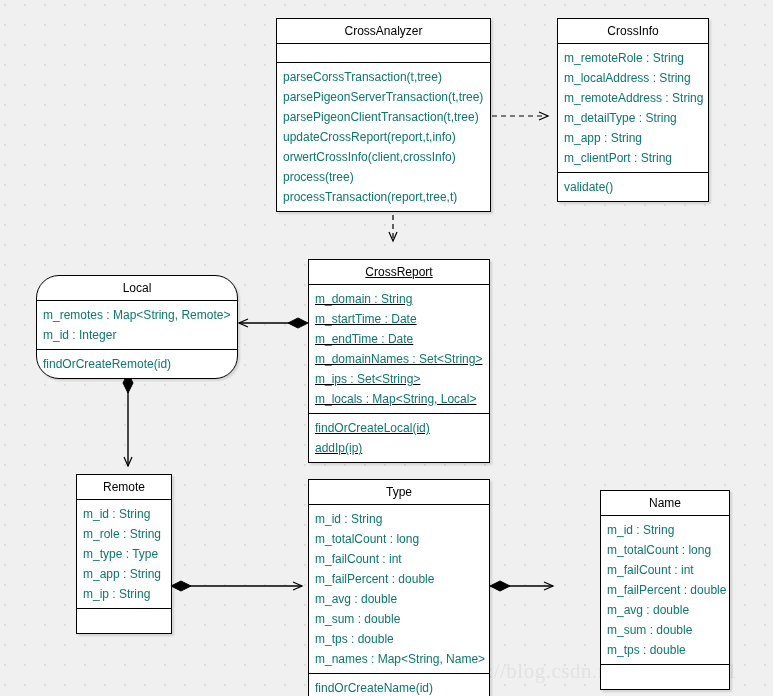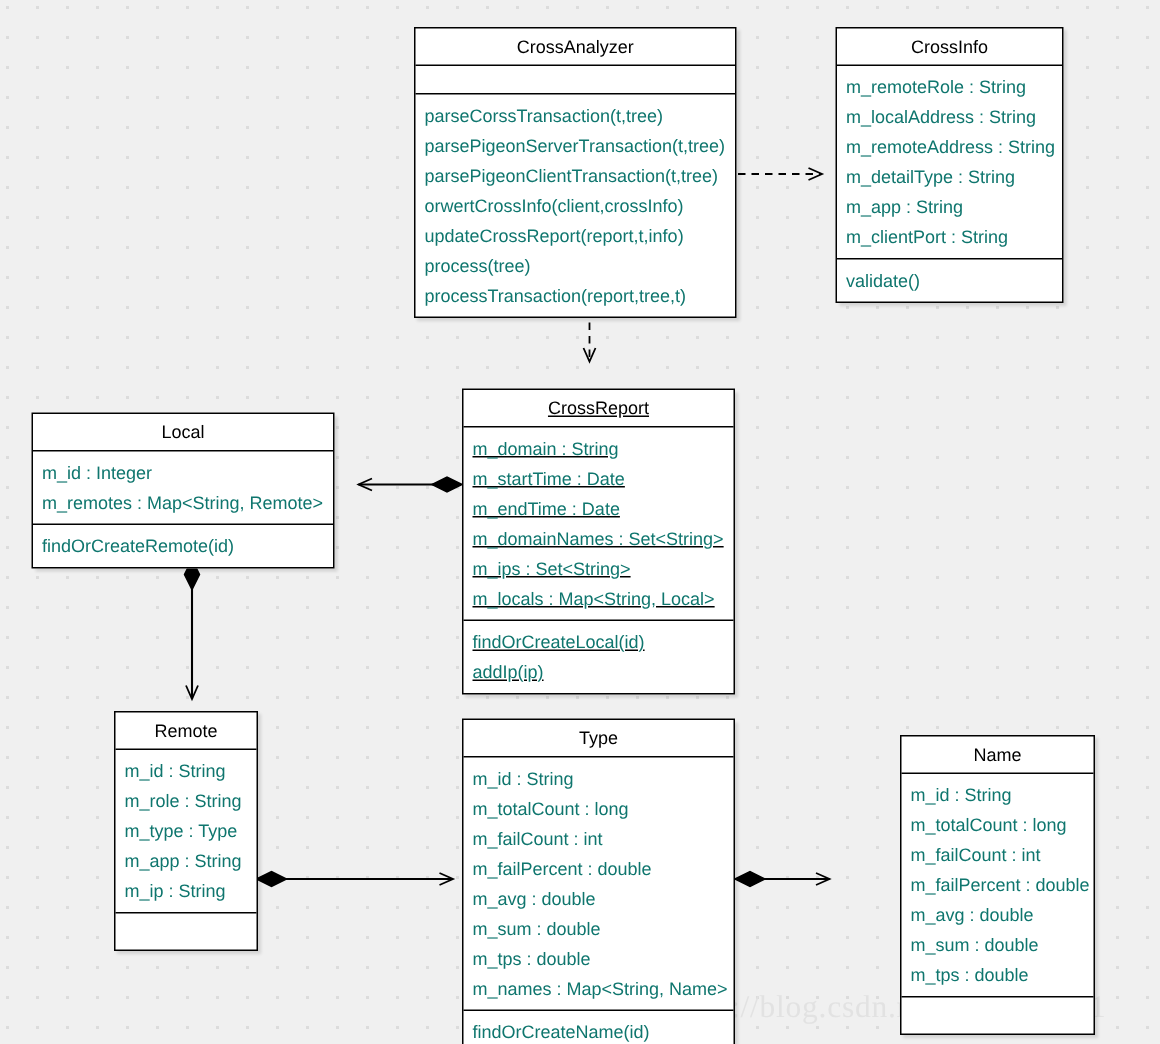--- a/index.html
+++ b/index.html
@@ -124,22 +124,22 @@
     </g>
   </svg>
 
   <div class="uml-class" style="left:276px; top:18px; width:215px;">
     <div class="class-name">CrossAnalyzer</div>
     <div class="compartment empty section-div"></div>
     <div class="compartment section-div">
       <div class="member">parseCorssTransaction(t,tree)</div>
       <div class="member">parsePigeonServerTransaction(t,tree)</div>
       <div class="member">parsePigeonClientTransaction(t,tree)</div>
+      <div class="member">updateCrossReport(report,t,info)</div>
       <div class="member">orwertCrossInfo(client,crossInfo)</div>
-      <div class="member">updateCrossReport(report,t,info)</div>
       <div class="member">process(tree)</div>
       <div class="member">processTransaction(report,tree,t)</div>
     </div>
   </div>
 
   <div class="uml-class" style="left:557px; top:18px; width:152px;">
     <div class="class-name">CrossInfo</div>
     <div class="compartment section-div">
       <div class="member">m_remoteRole : String</div>
       <div class="member">m_localAddress : String</div>
@@ -162,25 +162,25 @@
       <div class="member">m_domainNames : Set&lt;String&gt;</div>
       <div class="member">m_ips : Set&lt;String&gt;</div>
       <div class="member">m_locals : Map&lt;String, Local&gt;</div>
     </div>
     <div class="compartment section-div">
       <div class="member">findOrCreateLocal(id)</div>
       <div class="member">addIp(ip)</div>
     </div>
   </div>
 
-  <div class="uml-class" style="left:21px; top:275px; width:202px;">
+  <div class="uml-class" style="left:36px; top:275px; width:202px;border-radius:23px;">
     <div class="class-name">Local</div>
     <div class="compartment section-div">
+      <div class="member">m_remotes : Map&lt;String, Remote&gt;</div>
       <div class="member">m_id : Integer</div>
-      <div class="member">m_remotes : Map&lt;String, Remote&gt;</div>
     </div>
     <div class="compartment section-div">
       <div class="member">findOrCreateRemote(id)</div>
     </div>
   </div>
 
   <div class="uml-class" style="left:76px; top:474px; width:96px;">
     <div class="class-name">Remote</div>
     <div class="compartment section-div">
       <div class="member">m_id : String</div>

